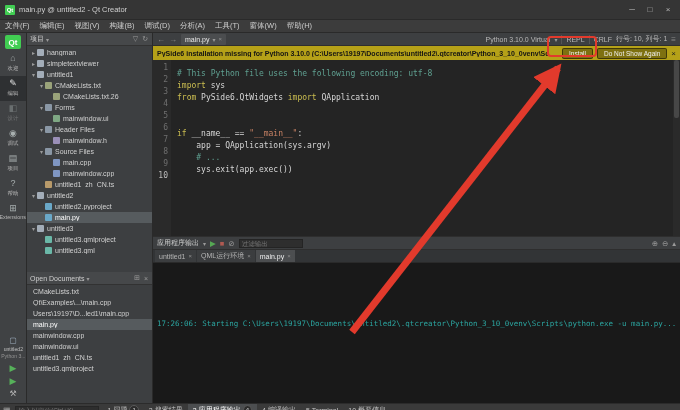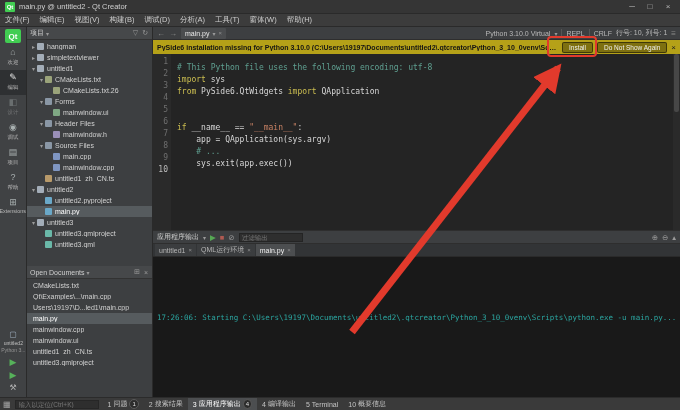--- a/index.html
+++ b/index.html
@@ -1,20 +1,20 @@
 <!DOCTYPE html>
 <html><head>
 <meta charset="utf-8">
 <style>
   * { margin:0; padding:0; box-sizing:border-box; }
   body { background:#1a1a1a; font-family:"Liberation Sans", sans-serif; }
   .app { position:relative; width:680px; height:410px; background:#2e2e2e; color:#d0d0d0; overflow:hidden; font-size:8px; }
 
   
-  .titlebar { height:14px; background:#353535; display:flex; align-items:center; gap:4px; padding:0 5px; border-bottom:1px solid #2a2a2a; }
+  .titlebar { height:20px; background:#353535; display:flex; align-items:center; gap:4px; padding:0 5px; border-bottom:1px solid #2a2a2a; }
   .qtlogo-s { width:10px; height:10px; background:#41cd52; color:#fff; font-size:6px; font-weight:bold; display:flex; align-items:center; justify-content:center; border-radius:1px; flex:none; }
   .title { font-size:7.5px; color:#cfcfcf; flex:1; white-space:nowrap; overflow:hidden; }
   .wc { width:14px; text-align:center; color:#b5b5b5; font-size:8px; }
 
   
   .menubar { height:13px; background:#3c3c3c; display:flex; align-items:center; border-bottom:1px solid #2a2a2a; }
   .mi { padding:0 5px; font-size:7.5px; color:#cdcdcd; white-space:nowrap; }
 
   .main { display:flex; height:370px; }
 

